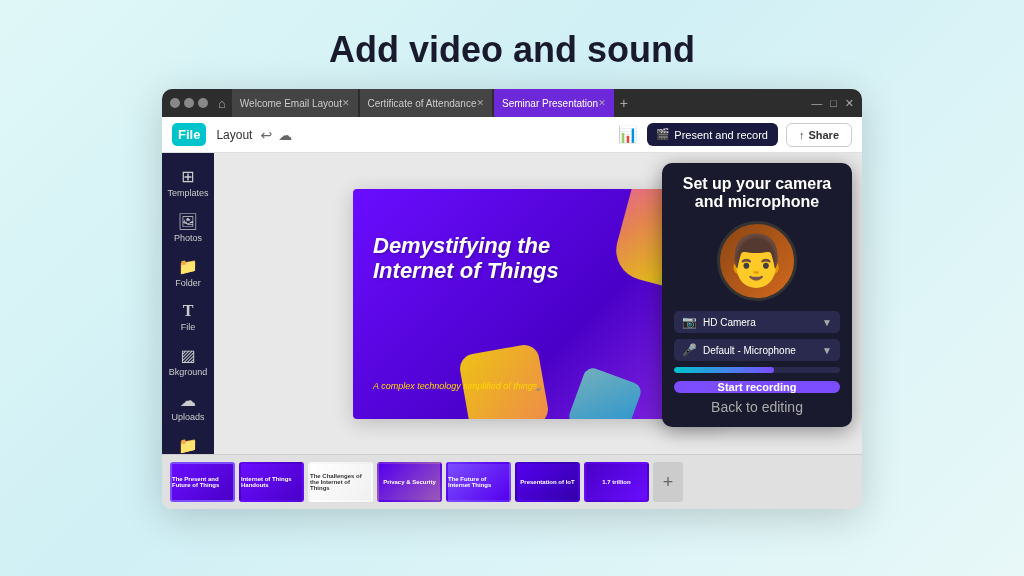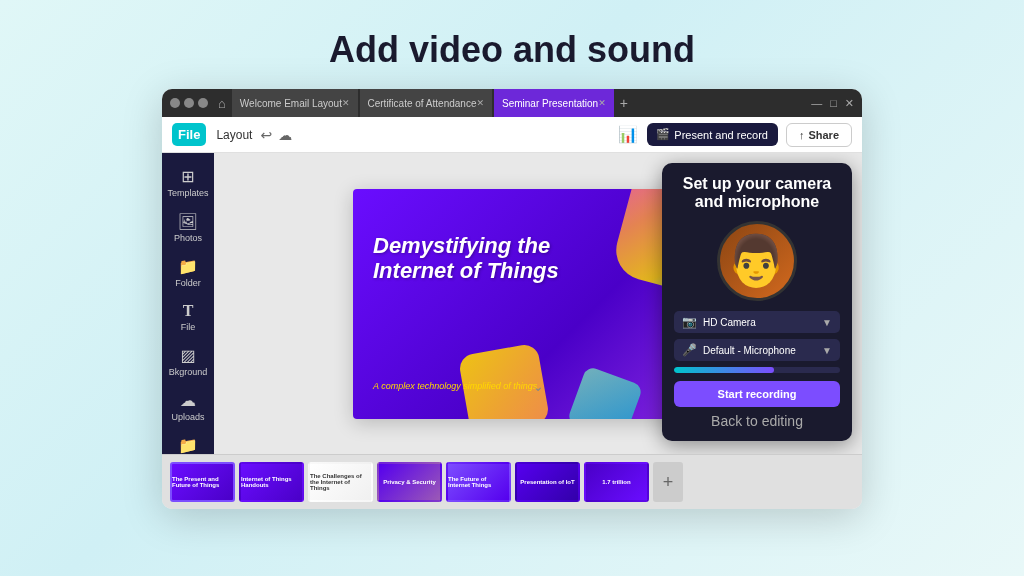--- a/index.html
+++ b/index.html
@@ -337,21 +337,20 @@
       background: linear-gradient(90deg, #00c4cc, #7c4dff);
       border-radius: 3px;
       width: 60%;
     }
     .start-recording-btn {
       background: #7c4dff;
       color: #fff;
       font-size: 11px;
       font-weight: 600;
       text-align: center;
-      padding: 7px;
       border-radius: 6px;
       cursor: pointer;
       margin-bottom: 6px;
     }
     .back-editing-btn {
       color: #aaa;
       font-size: 14px;
       text-align: center;
       cursor: pointer;
     }

